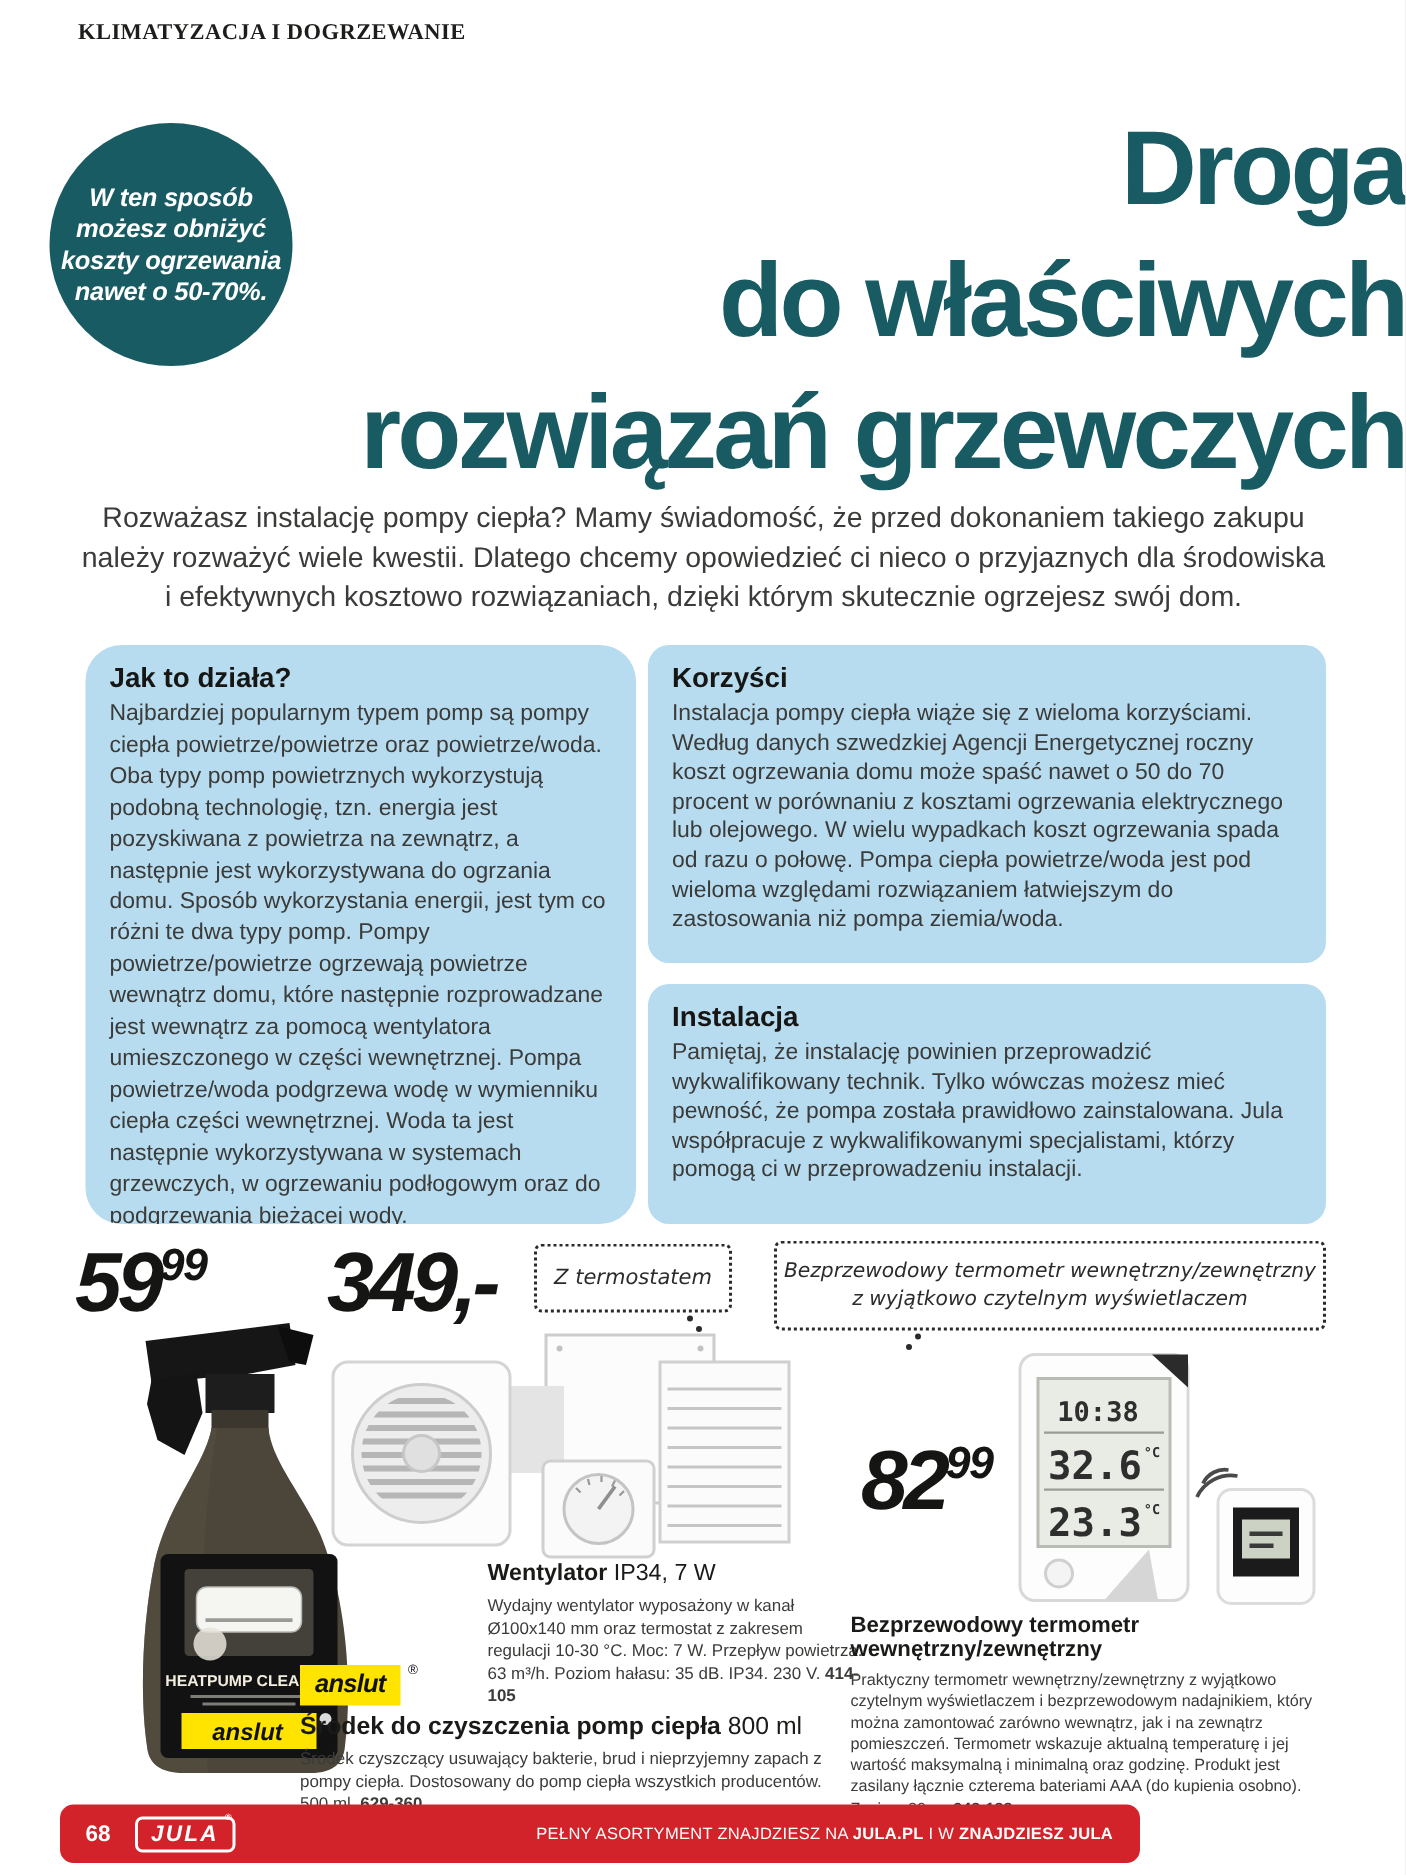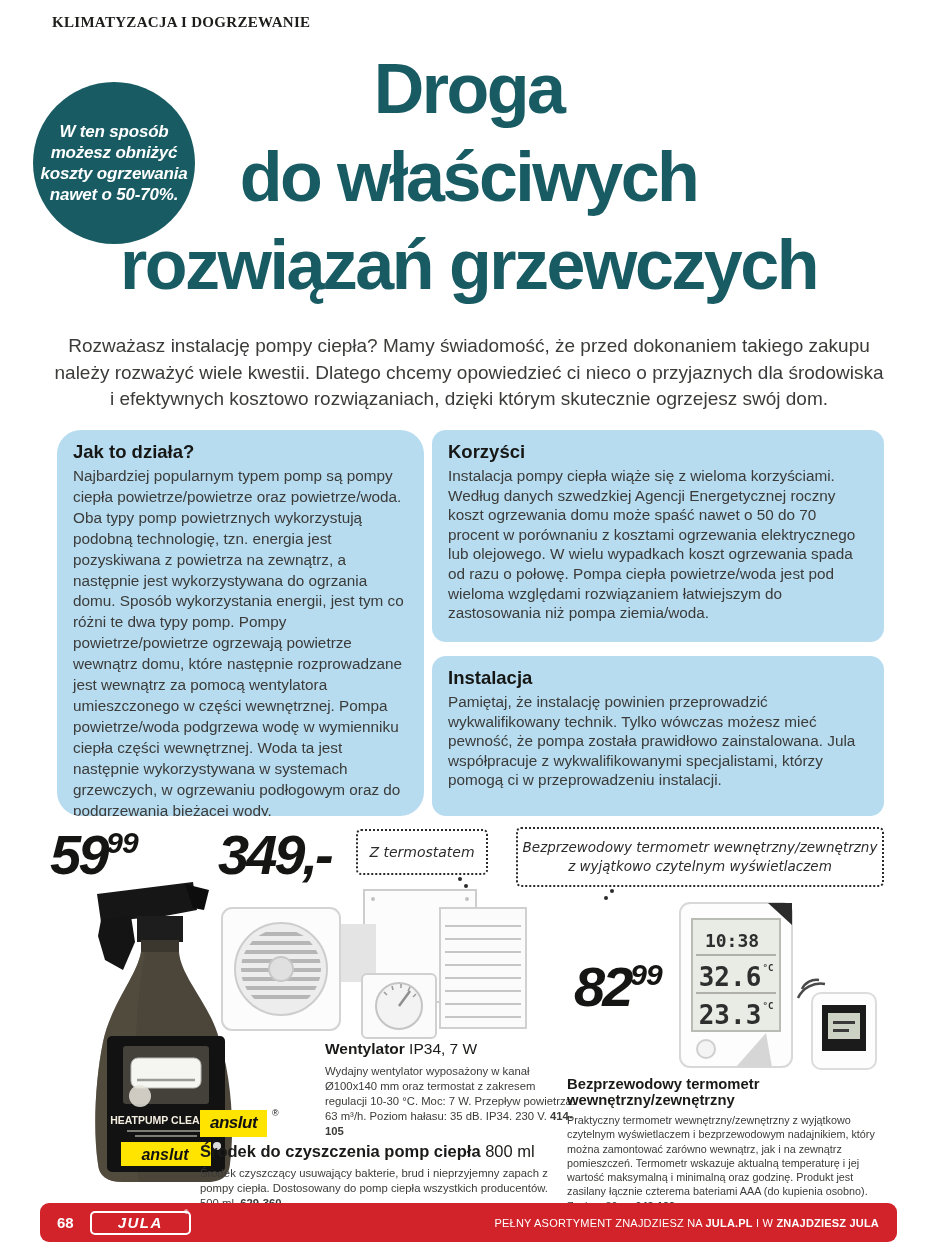--- a/index.html
+++ b/index.html
@@ -10,21 +10,21 @@
   html,body{background:#e8e8e8;}
   body{font-family:"Liberation Sans",sans-serif;}
   .page{position:relative;width:937px;height:1250px;background:#fff;margin:0 auto;overflow:hidden;}
 
   .category-header{position:absolute;left:52px;top:14px;font-size:15px;font-weight:bold;color:var(--ink);letter-spacing:.3px;font-family:Liberation Serif, serif;}
 
   .badge{position:absolute;left:33px;top:82px;width:162px;height:162px;border-radius:50%;background:var(--teal);
     display:flex;flex-direction:column;justify-content:center;align-items:center;text-align:center;z-index:3;}
   .badge div{color:#fff;font-size:17px;font-weight:bold;font-style:italic;line-height:21px;letter-spacing:-.2px;}
 
-  .main-title{position:absolute;left:0;top:45px;width:937px;text-align:center;color:var(--teal);
+  .main-title{position:absolute;left:0;top:68px;width:937px;text-align:right;color:var(--teal);
     font-weight:bold;font-size:70px;line-height:88px;letter-spacing:-2.5px;z-index:2;}
 
   .intro{position:absolute;left:53px;top:333px;width:832px;text-align:center;font-size:19px;line-height:26.5px;color:var(--body);}
 
   .info-box{position:absolute;background:var(--light_blue);border-radius:14px;padding:11px 16px;overflow:hidden;}
   .info-box h2{font-size:18.5px;color:#161614;margin-bottom:3px;}
   .info-box p{font-size:15.3px;color:var(--body);}
   .box-how{left:57px;top:430px;width:367px;height:386px;border-radius:24px;}
   .box-how p{line-height:20.9px;}
   .box-benefits{left:432px;top:430px;width:452px;height:212px;}
@@ -61,24 +61,24 @@
   .thermo-text{left:567px;top:1076px;width:324px;}
   .thermo-text .prod-title{font-size:14.8px;font-weight:bold;}
   .thermo-text p{margin-top:5px;font-size:10.8px;line-height:14.3px;}
   .bold{font-weight:bold;}
   .sku{font-weight:bold;}
 
   .anslut-logo{position:absolute;left:200px;top:1110px;background:var(--yellow);padding:3px 10px 4px;
     font-size:17px;font-weight:bold;font-style:italic;color:#111;letter-spacing:-.5px;}
   .anslut-logo .reg{position:absolute;right:-11px;top:-2px;font-size:9px;font-style:normal;font-weight:normal;color:#111;}
 
-  .footer{position:absolute;left:40px;top:1203px;width:857px;height:39px;background:var(--red);border-radius:9px;
+  .footer{position:absolute;left:40px;top:1203px;width:720px;height:39px;background:var(--red);border-radius:9px;
     display:flex;align-items:center;color:#fff;}
   .page-number{margin-left:17px;font-size:15px;font-weight:bold;}
-  .jula-logo{margin-left:16px;border:2px solid #fff;border-radius:5px;padding:1px 26px 2px;background:var(--red);
+  .jula-logo{margin-left:16px;border:2px solid #fff;border-radius:5px;padding:1px 9px 2px;background:var(--red);
     font-size:15px;font-weight:bold;font-style:italic;letter-spacing:1.5px;position:relative;}
   .jula-logo .reg{position:absolute;right:-1px;top:-4px;font-size:6px;font-style:normal;}
   .footer-info{margin-left:auto;margin-right:18px;font-size:11px;letter-spacing:.2px;}
 
   .lcd{font-family:"DejaVu Sans Mono",monospace;font-weight:bold;fill:#2e2e2e;}
 </style>
 </head>
 <body>
 
 <div class="page">

